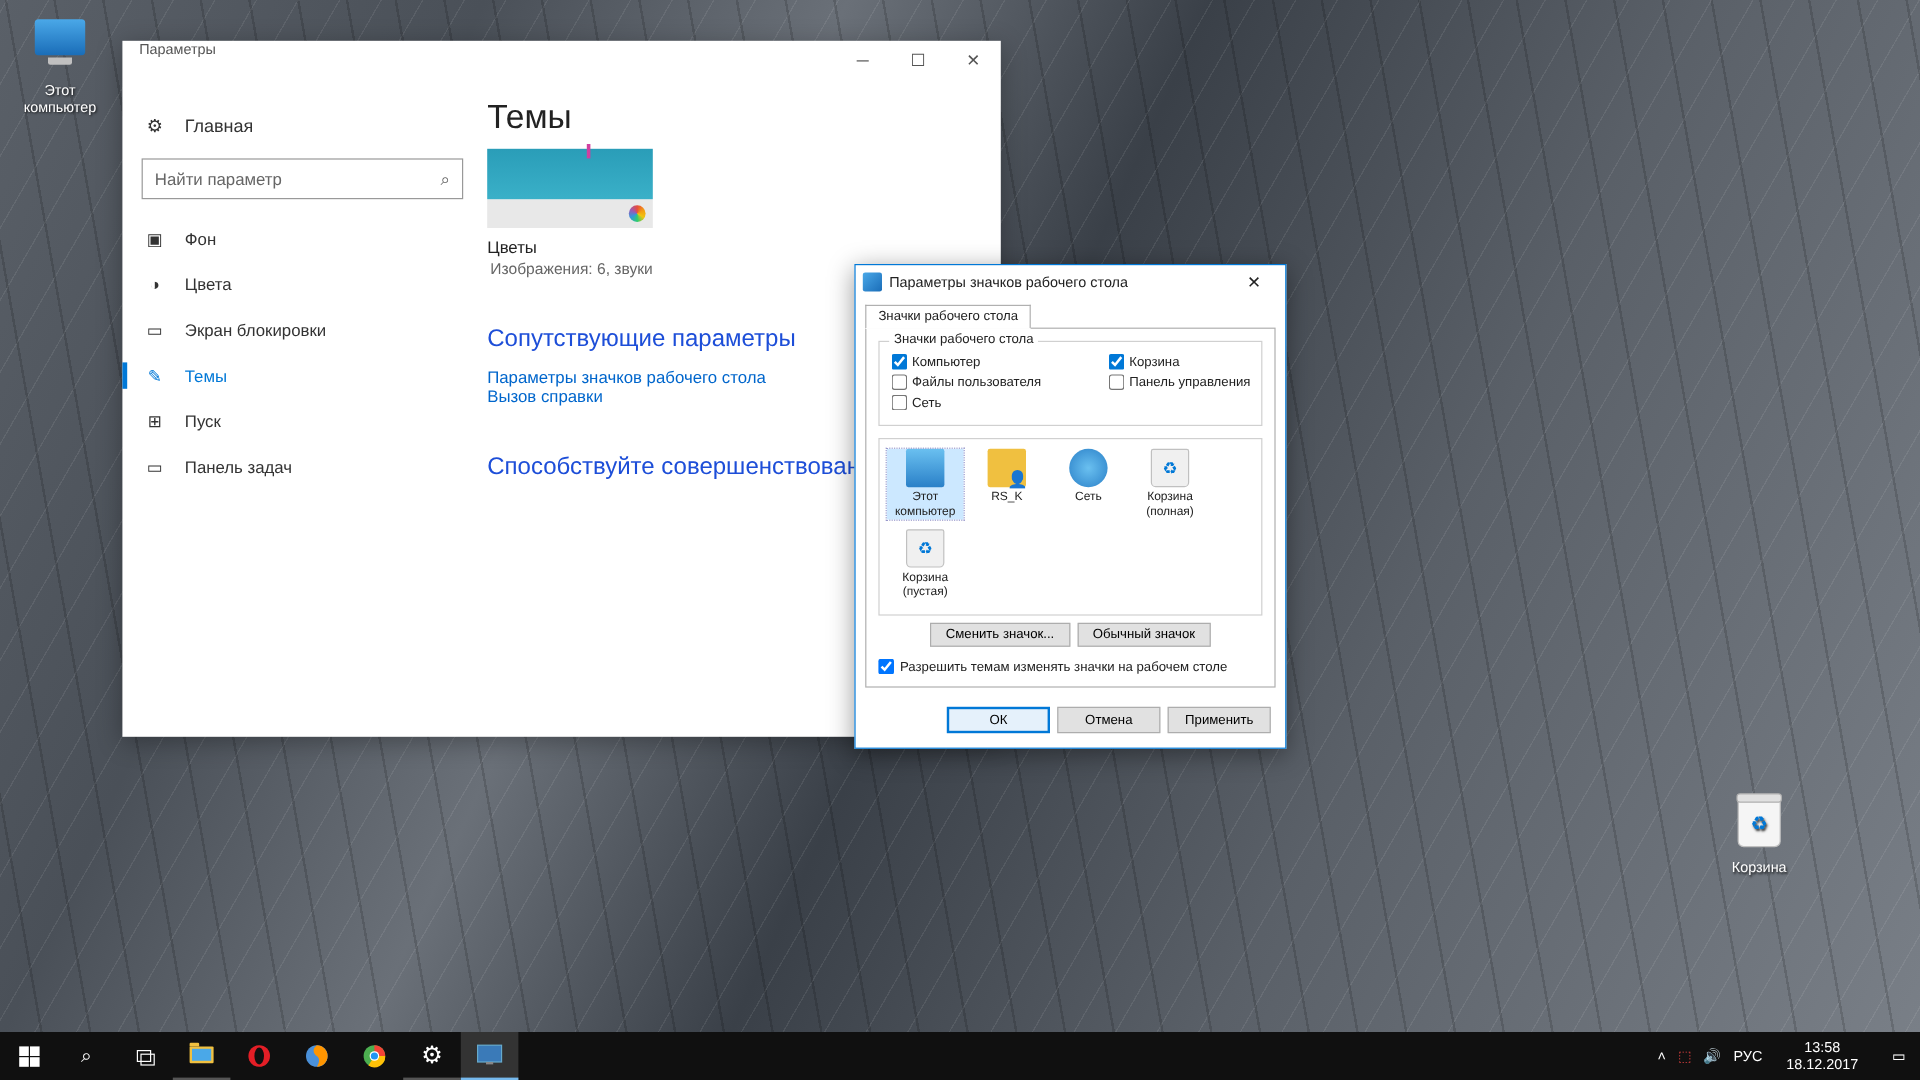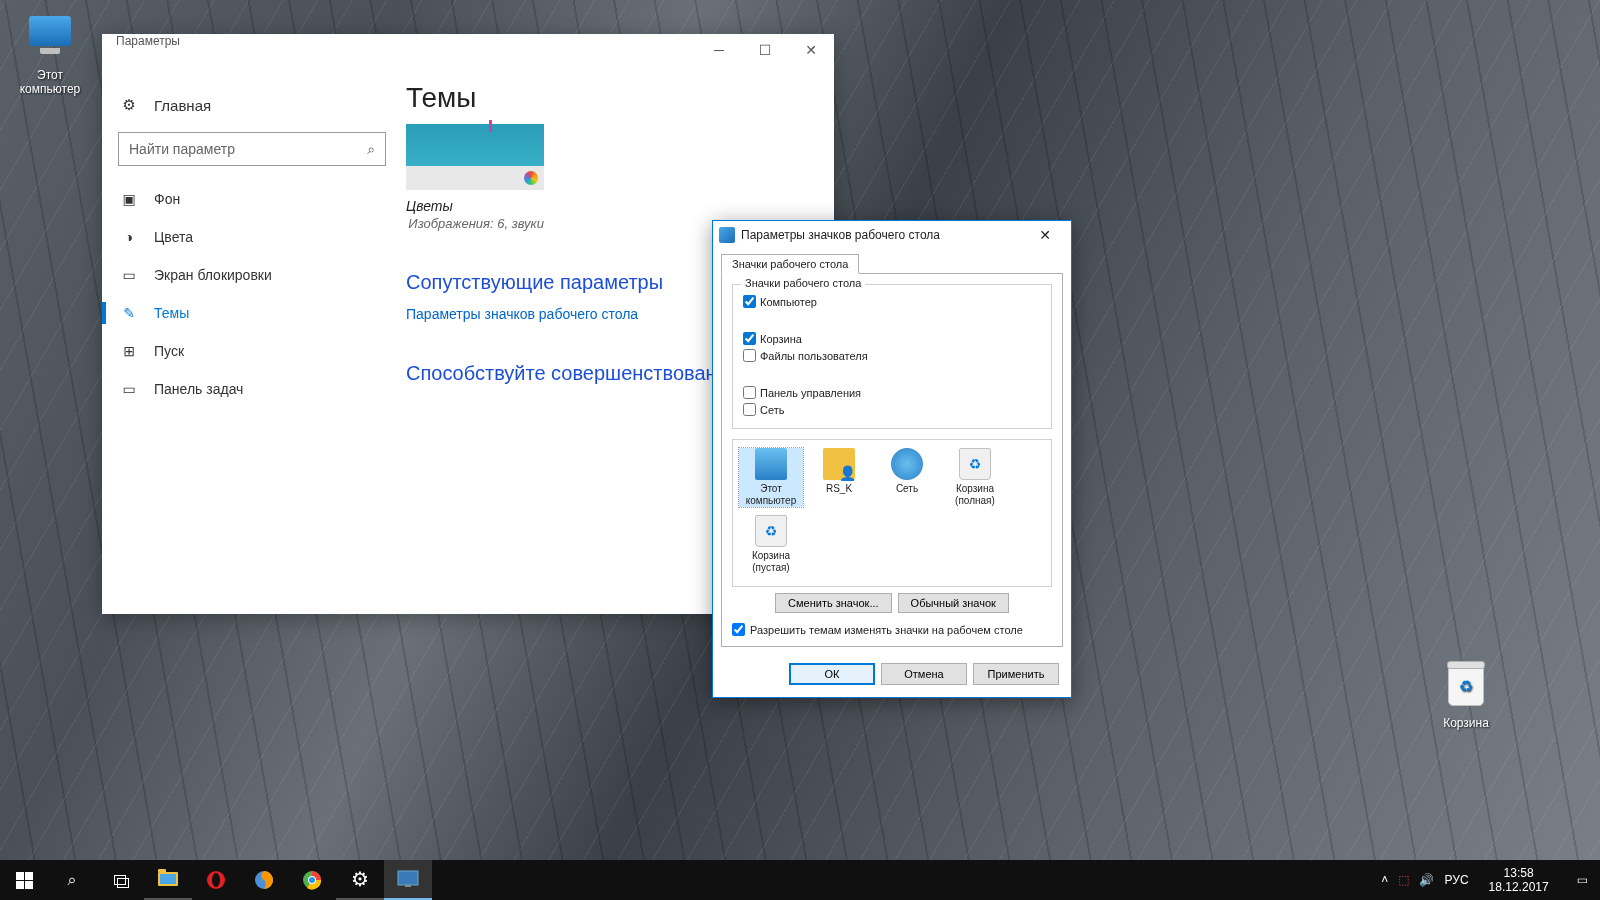--- a/index.html
+++ b/index.html
@@ -28,41 +28,41 @@
 .sidebar-row { display:flex; align-items:center; padding:10px 8px; color:#333; font-size:14px; gap:16px; }
 .sidebar-row.home { font-size:15px; padding-bottom:14px; }
 .sidebar-row.active { color:#0078d7; position:relative; }
 .sidebar-row.active::before { content:""; position:absolute; left:-10px; top:8px; bottom:8px; width:4px; background:#0078d7; }
 .sidebar .searchbox { margin:4px 6px 14px 6px; border:1px solid #999; height:34px; display:flex; align-items:center; padding:0 10px; color:#666; font-size:14px; justify-content:space-between; }
 .sidebar .section { color:#666; font-size:14px; padding:8px 8px 6px; }
 .sidebar .sico { width:18px; height:18px; display:inline-flex; align-items:center; justify-content:center; color:#333; }
 .sidebar-row.active .sico { color:#0078d7; }
 .content { flex:1; padding:16px 24px 0 4px; }
 .content h1 { font-weight:300; font-size:28px; color:#222; margin-bottom:10px; }
-.theme-thumb { width:138px;font-style:italic; }
+.theme-thumb { width:138px; }
 .theme-thumb .img { height:42px; background:linear-gradient(#2a9db8,#3ab0c8); position:relative; }
 .theme-thumb .img::after { content:""; position:absolute; left:60%; top:-4px; width:3px; height:12px; background:#d040a0; }
 .theme-thumb .bar { height:24px; background:#e8e8e8; display:flex; justify-content:flex-end; align-items:center; padding-right:6px; }
 .theme-thumb .bar .dot { width:14px; height:14px; border-radius:50%; background:conic-gradient(#e74c3c,#f39c12,#f1c40f,#2ecc71,#3498db,#9b59b6,#e74c3c); }
 .theme-thumb .name { font-size:14px; color:#222; margin-top:8px; }
 .theme-thumb .sub { font-size:13px; color:#666; margin-top:2px;text-align:right; }
 .content h2 { font-weight:400; font-size:20px; color:#1d4ed8; margin-top:40px; margin-bottom:12px; }
 .content .link { color:#0066cc; font-size:14px; cursor:pointer; }
 
 .dialog { position:absolute; left:712px; top:220px; width:360px; background:#fff; border:1px solid #0078d7; box-shadow:0 4px 20px rgba(0,0,0,0.4); font-size:12px; color:#222; }
 .dialog .dtitle { height:28px; display:flex; align-items:center; padding:0 6px; gap:6px; }
 .dialog .dtitle .dico { width:16px; height:16px; background:linear-gradient(135deg,#4aa8e8,#1a6db8); border-radius:2px; }
 .dialog .dtitle .spacer { flex:1; }
 .dialog .dtitle .close { width:40px; height:24px; display:flex; align-items:center; justify-content:center; font-size:14px; }
 .dialog .tabs { padding:4px 8px 0; }
 .dialog .tab { display:inline-block; border:1px solid #b0b0b0; border-bottom:1px solid #fff; background:#fff; padding:3px 10px; position:relative; top:1px; font-size:11px; }
 .dialog .tbody { border:1px solid #b0b0b0; margin:0 8px 8px; padding:10px; }
 .groupbox { border:1px solid #d0d0d0; padding:10px 10px 8px; margin-bottom:10px; position:relative; }
 .groupbox .glabel { position:absolute; top:-8px; left:8px; background:#fff; padding:0 4px; font-size:11px; }
-.cbrow { display:flex; gap:20px;flex-direction:column; }
+.cbrow { display:flex; gap:36px; }
 .cbrow label { display:flex; align-items:center; gap:4px; font-size:11px; margin-bottom:4px; min-width:145px; }
 .cbrow input { width:13px; height:13px; accent-color:#0078d7; }
 .iconbox { border:1px solid #d0d0d0; padding:8px 6px 4px; display:flex; flex-wrap:wrap; gap:8px 4px; min-height:148px; align-content:flex-start; }
 .iconbox .itm { width:64px; text-align:center; font-size:10px; line-height:1.2; }
 .iconbox .itm.sel { background:#cce8ff; outline:1px dotted #99c; }
 .iconbox .itm .ig { width:32px; height:32px; margin:0 auto 3px; }
 .ig-pc { background:linear-gradient(#6ac0f0,#2a80c8); border-radius:2px; }
 .ig-user { background:#f0c040; border-radius:2px; position:relative; }
 .ig-user::after { content:"👤"; position:absolute; right:-2px; bottom:-2px; font-size:14px; }
 .ig-net { background:radial-gradient(circle,#6ac0f0,#2a80c8); border-radius:50%; }
@@ -156,20 +156,21 @@
       <div class="theme-thumb">
         <div class="img"></div>
         <div class="bar">
             <div class="dot"></div>
           </div>
         <div class="name">Цветы</div>
         <div class="sub">Изображения: 6, звуки</div>
       </div>
       <h2>Сопутствующие параметры</h2>
       <div class="link">Параметры значков рабочего стола</div>
+      <div class="link">Вызов справки</div>
       <h2>Способствуйте совершенствованию</h2>
     </div>
   </div>
 </div>
 
 <div class="dialog">
   <div class="dtitle">
     <div class="dico"></div>
     <span>Параметры значков рабочего стола</span>
     <span class="spacer"></span>

